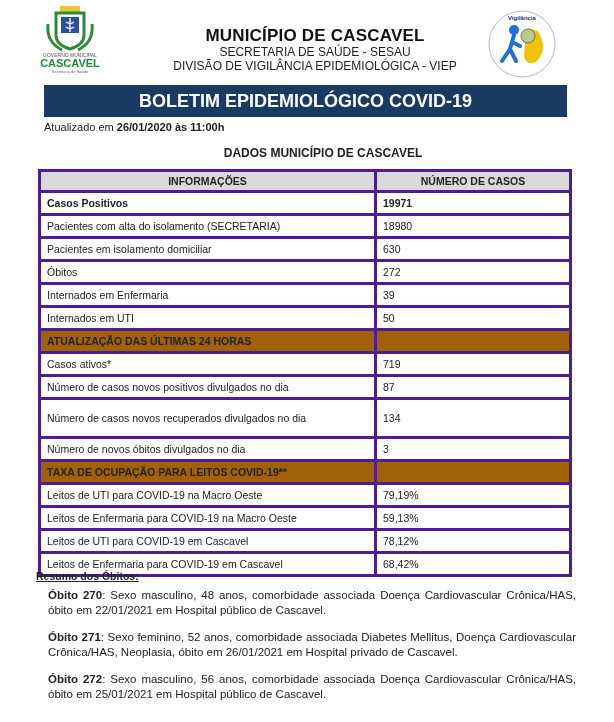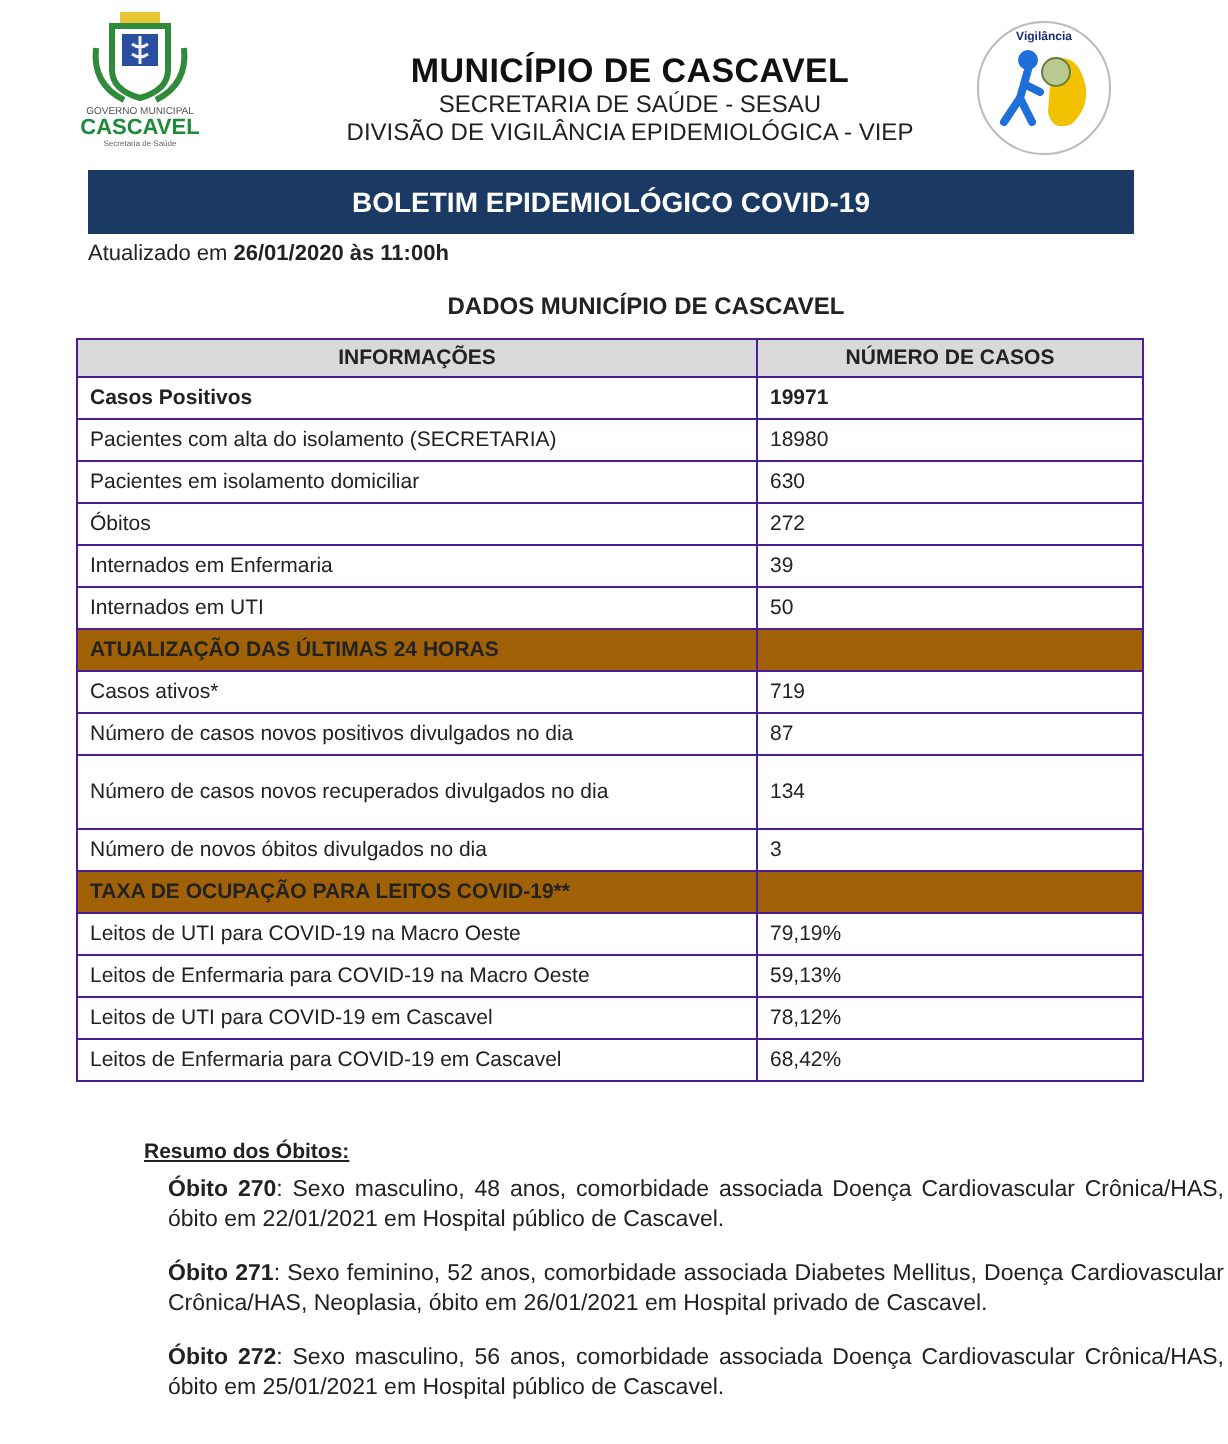--- a/index.html
+++ b/index.html
@@ -4,34 +4,34 @@
 <style>
   html, body { margin: 0; padding: 0; background: #ffffff; }
   body { width: 614px; height: 722px; position: relative; overflow: hidden;
          font-family: "Liberation Sans", "DejaVu Sans", sans-serif; color: #222; }
   .logo-left { position: absolute; left: 30px; top: 4px; width: 80px; height: 72px; }
   .logo-right { position: absolute; left: 482px; top: 8px; width: 80px; height: 72px; }
   .head-titles { position: absolute; left: 150px; width: 330px; top: 26px; text-align: center; }
   .head-titles .t1 { font-size: 17px; font-weight: bold; color: #111; letter-spacing: 0.2px; line-height: 19px; }
   .head-titles .t2 { font-size: 12px; color: #222; line-height: 14px; }
   .banner { position: absolute; left: 44px; top: 85px; width: 523px; height: 32px; background: #1b3a63;
-            color: #fff; font-weight: bold; font-size: 14px; text-align: center; line-height: 32px; }
+            color: #fff; font-weight: bold; font-size: 18px; text-align: center; line-height: 32px; }
   .updated { position: absolute; left: 44px; top: 121px; font-size: 11px; color: #222; }
   .updated b { font-weight: bold; }
   .subtitle { position: absolute; left: 0; width: 614px; top: 146px; text-align: center;
               font-size: 12px; font-weight: bold; color: #222; padding-left: 16px; }
   table.data { position: absolute; left: 38px; top: 169px; width: 534px; border-collapse: collapse;
                font-size: 10.5px; color: #222; }
-  table.data td, table.data th { border: 1px solid #4c1d95; padding: 0 6px; height: 20px; }
+  table.data td, table.data th { border: 3px solid #4c1d95; padding: 0 6px; height: 20px; }
   table.data th { background: #d9d9d9; font-weight: bold; text-align: center; height: 18px; }
   table.data td.val { text-align: left; width: 180px; }
   table.data tr.section td { background: #a16207; font-weight: bold; }
   table.data tr.bold td { font-weight: bold; }
   table.data tr.tall td { height: 36px; }
-  .summary { position: absolute; left: 36px; top: 570px; width: 540px; font-size: 11px; color: #222; margin-left: 36px; }
+  .summary { position: absolute; left: 36px; top: 570px; width: 540px; font-size: 11px; color: #222; }
   .summary .stitle { font-weight: bold; text-decoration: underline; font-size: 10.5px; margin-bottom: 6px; }
   .summary p { margin: 0 0 12px 12px; line-height: 15px; text-align: justify; font-size: 11.5px; }
   .summary p b { font-weight: bold; }
 </style>
 </head>
 <body>
 
 <div class="logo-left">
   <svg width="80" height="72" viewBox="0 0 80 72">
     <rect x="30" y="2" width="20" height="6" fill="#e8c532"></rect>

